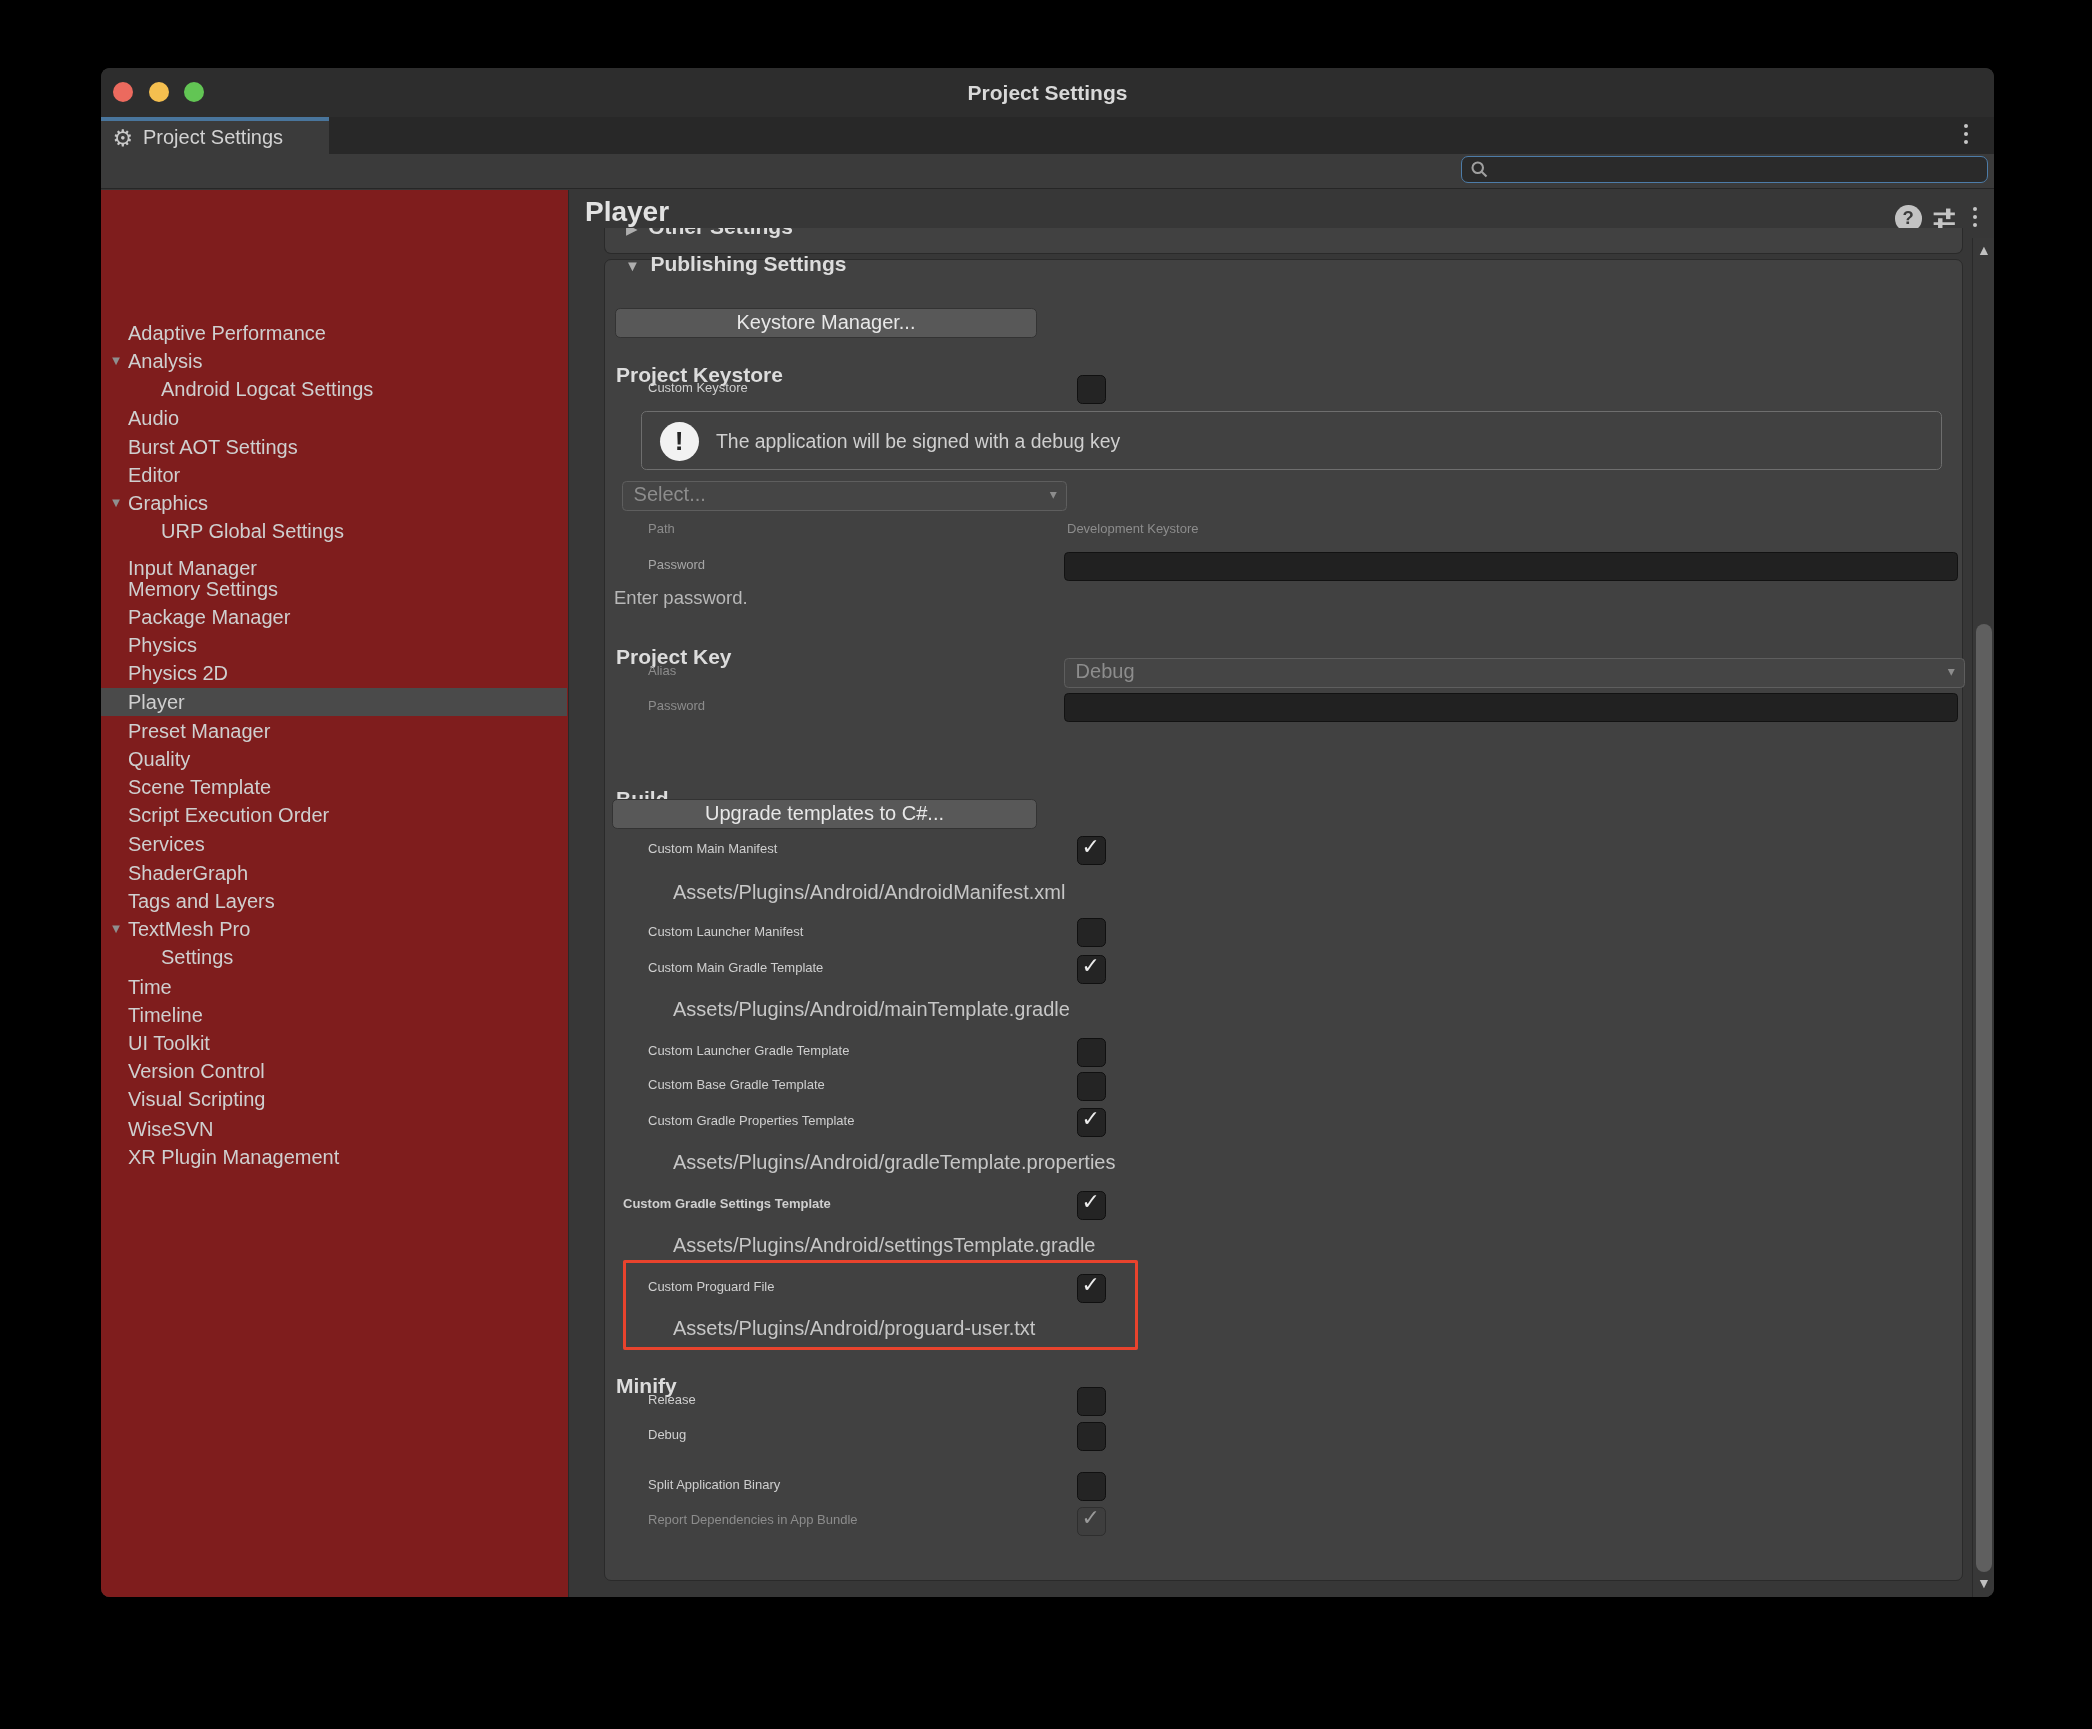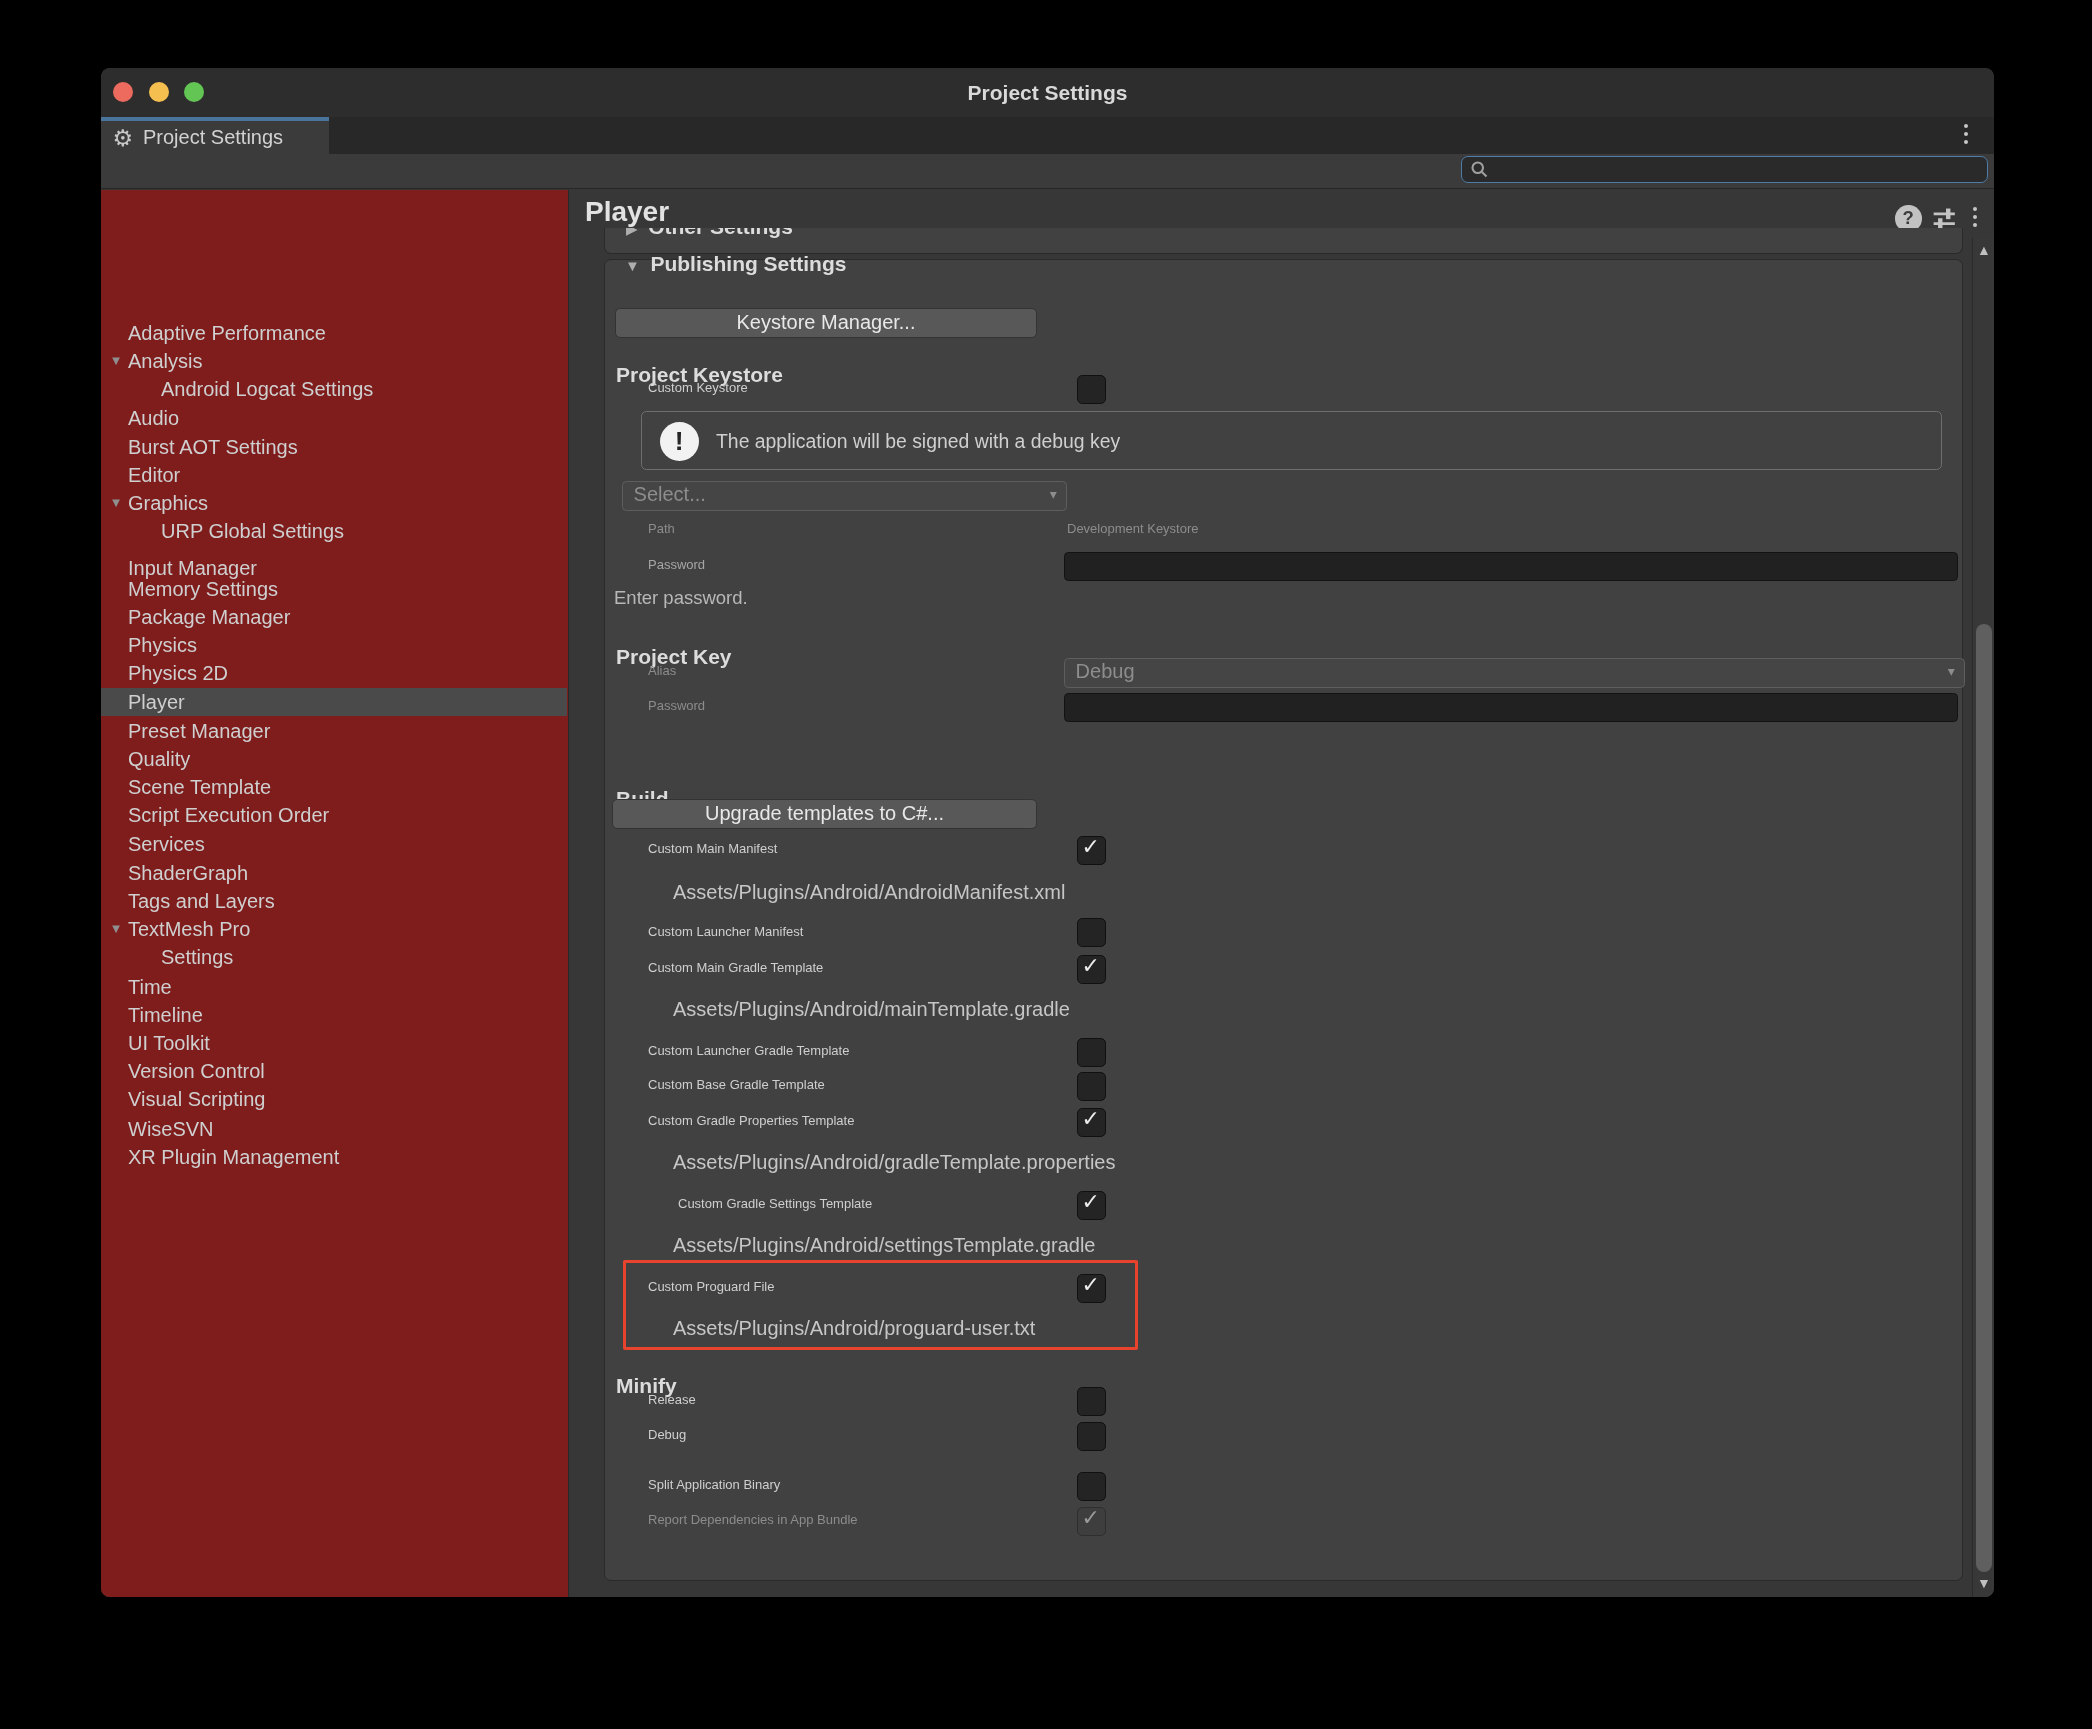--- a/index.html
+++ b/index.html
@@ -273,21 +273,21 @@
   <div class="row-label" style="left:547px;top:969px;">Custom Launcher Gradle Template</div>
   <div class="checkbox" style="left:976px;top:970px;"></div>
 
   <div class="row-label" style="left:547px;top:1003px;">Custom Base Gradle Template</div>
   <div class="checkbox" style="left:976px;top:1004px;"></div>
 
   <div class="row-label" style="left:547px;top:1039px;">Custom Gradle Properties Template</div>
   <div class="checkbox checked" style="left:976px;top:1040px;"></div>
   <div class="pathline" style="left:572px;top:1082px;">Assets/Plugins/Android/gradleTemplate.properties</div>
 
-  <div class="row-label" style="left:577px;top:1122px;">Custom Gradle Settings Template</div>
+  <div class="row-label" style="left:522px;top:1122px;font-weight:bold;">Custom Gradle Settings Template</div>
   <div class="checkbox checked" style="left:976px;top:1123px;"></div>
   <div class="pathline" style="left:572px;top:1165px;">Assets/Plugins/Android/settingsTemplate.gradle</div>
 
   <div class="row-label" style="left:547px;top:1205px;">Custom Proguard File</div>
   <div class="checkbox checked" style="left:976px;top:1206px;"></div>
   <div class="pathline" style="left:572px;top:1248px;">Assets/Plugins/Android/proguard-user.txt</div>
 
   <div id="highlight-box" class="abs"></div>
 
   <div class="bold-head" style="left:515px;top:1285px;">Minify</div>

